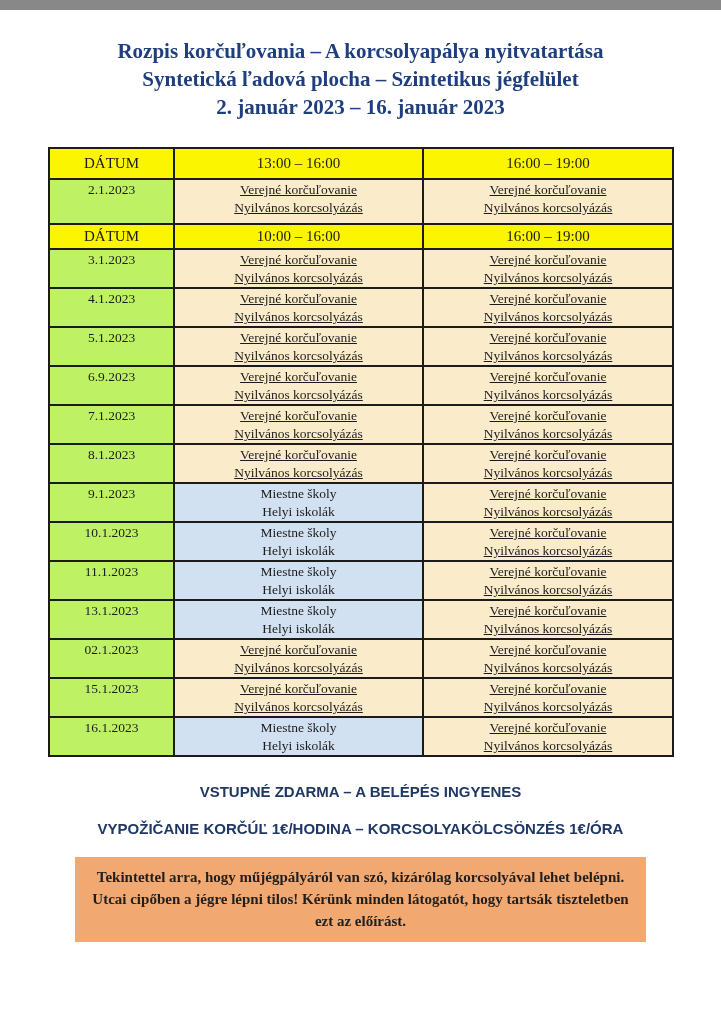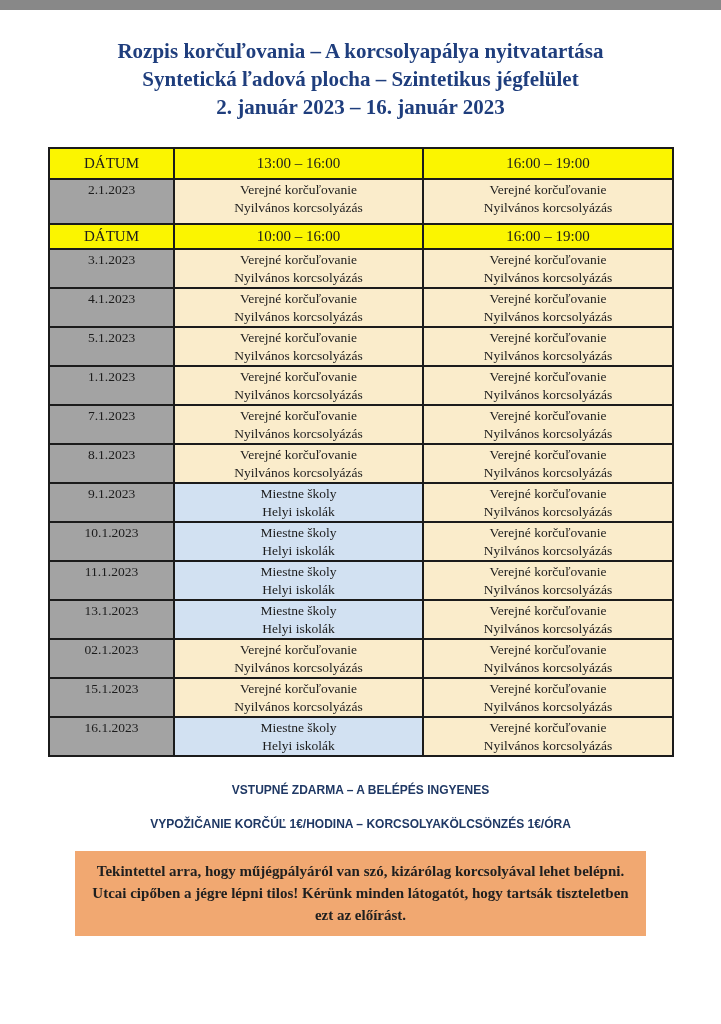--- a/index.html
+++ b/index.html
@@ -28,26 +28,26 @@
     overflow:hidden;
   }
   col.c-date{width:125px;} col.c-t1{width:249px;} col.c-t2{width:250px;}
   tr.hdr td{
     background:var(--yellow);font-size:15px;line-height:15px;
   }
   tr.hdr.h1 td{height:31px;}
   tr.hdr.h2 td{height:25px;}
   tr.drow td{height:38px;font-size:13.5px;line-height:18px;padding:1px 0 0 0;vertical-align:top;}
   tr.drow.tall td{height:45px;}
-  td.datecell{background:#a3a3a3;}
-  td.acell.public{background:var(--cream);}
+  td.datecell{background:#bef264;}
+  td.acell.public{background:var(--cream);text-decoration:underline;}
   td.acell.schools{background:var(--blue);}
   .notes{
     margin-top:26px;text-align:center;color:var(--notes-navy);
-    font-family:"Liberation Sans", sans-serif;font-weight:bold;font-size:12px;
+    font-family:"Liberation Sans", sans-serif;font-weight:bold;font-size:15px;
   }
   .notes .note-line{margin-bottom:20px;}
   .notice-box{
     width:571px;margin:0 auto;background:var(--orange);
     padding:9px 10px 10px 10px;
     font-family:"Liberation Serif", serif;font-weight:bold;
     font-size:15px;line-height:22px;color:var(--noticetext);text-align:center;
   }
   .notice-box p + p{margin-top:11px;}
 </style>
@@ -117,21 +117,21 @@
           <td class="acell public">
             <div>Verejné korčuľovanie</div>
             <div>Nyilvános korcsolyázás</div>
           </td>
           <td class="acell public">
             <div>Verejné korčuľovanie</div>
             <div>Nyilvános korcsolyázás</div>
           </td>
         </tr>
         <tr class="drow">
-          <td class="datecell">1.1.2023</td>
+          <td class="datecell">6.9.2023</td>
           <td class="acell public">
             <div>Verejné korčuľovanie</div>
             <div>Nyilvános korcsolyázás</div>
           </td>
           <td class="acell public">
             <div>Verejné korčuľovanie</div>
             <div>Nyilvános korcsolyázás</div>
           </td>
         </tr>
         <tr class="drow">

